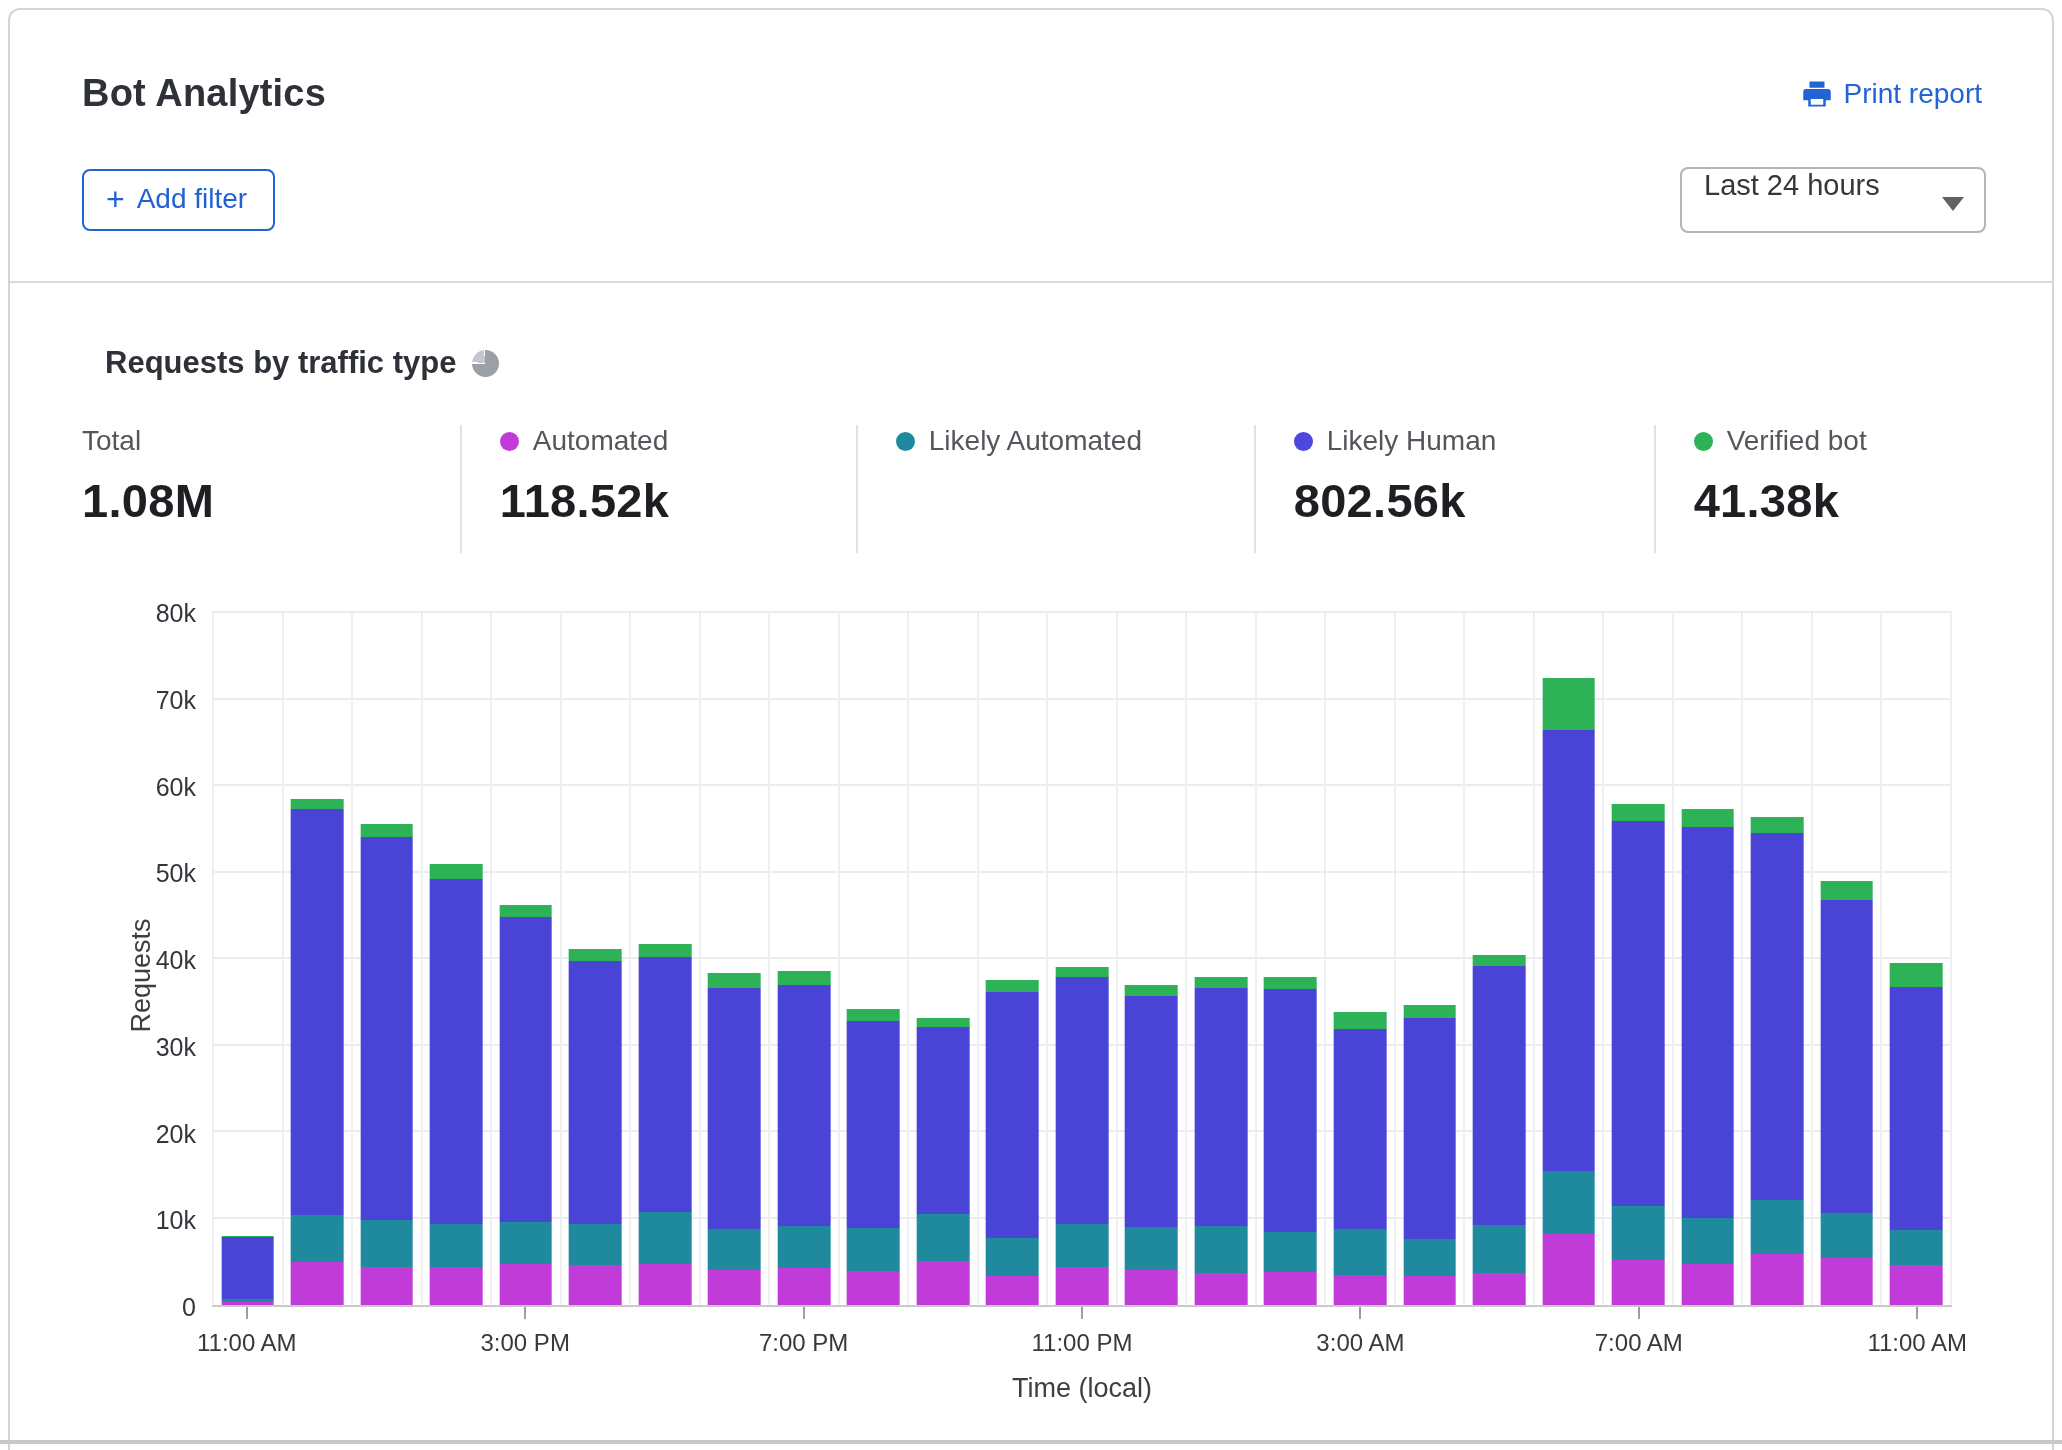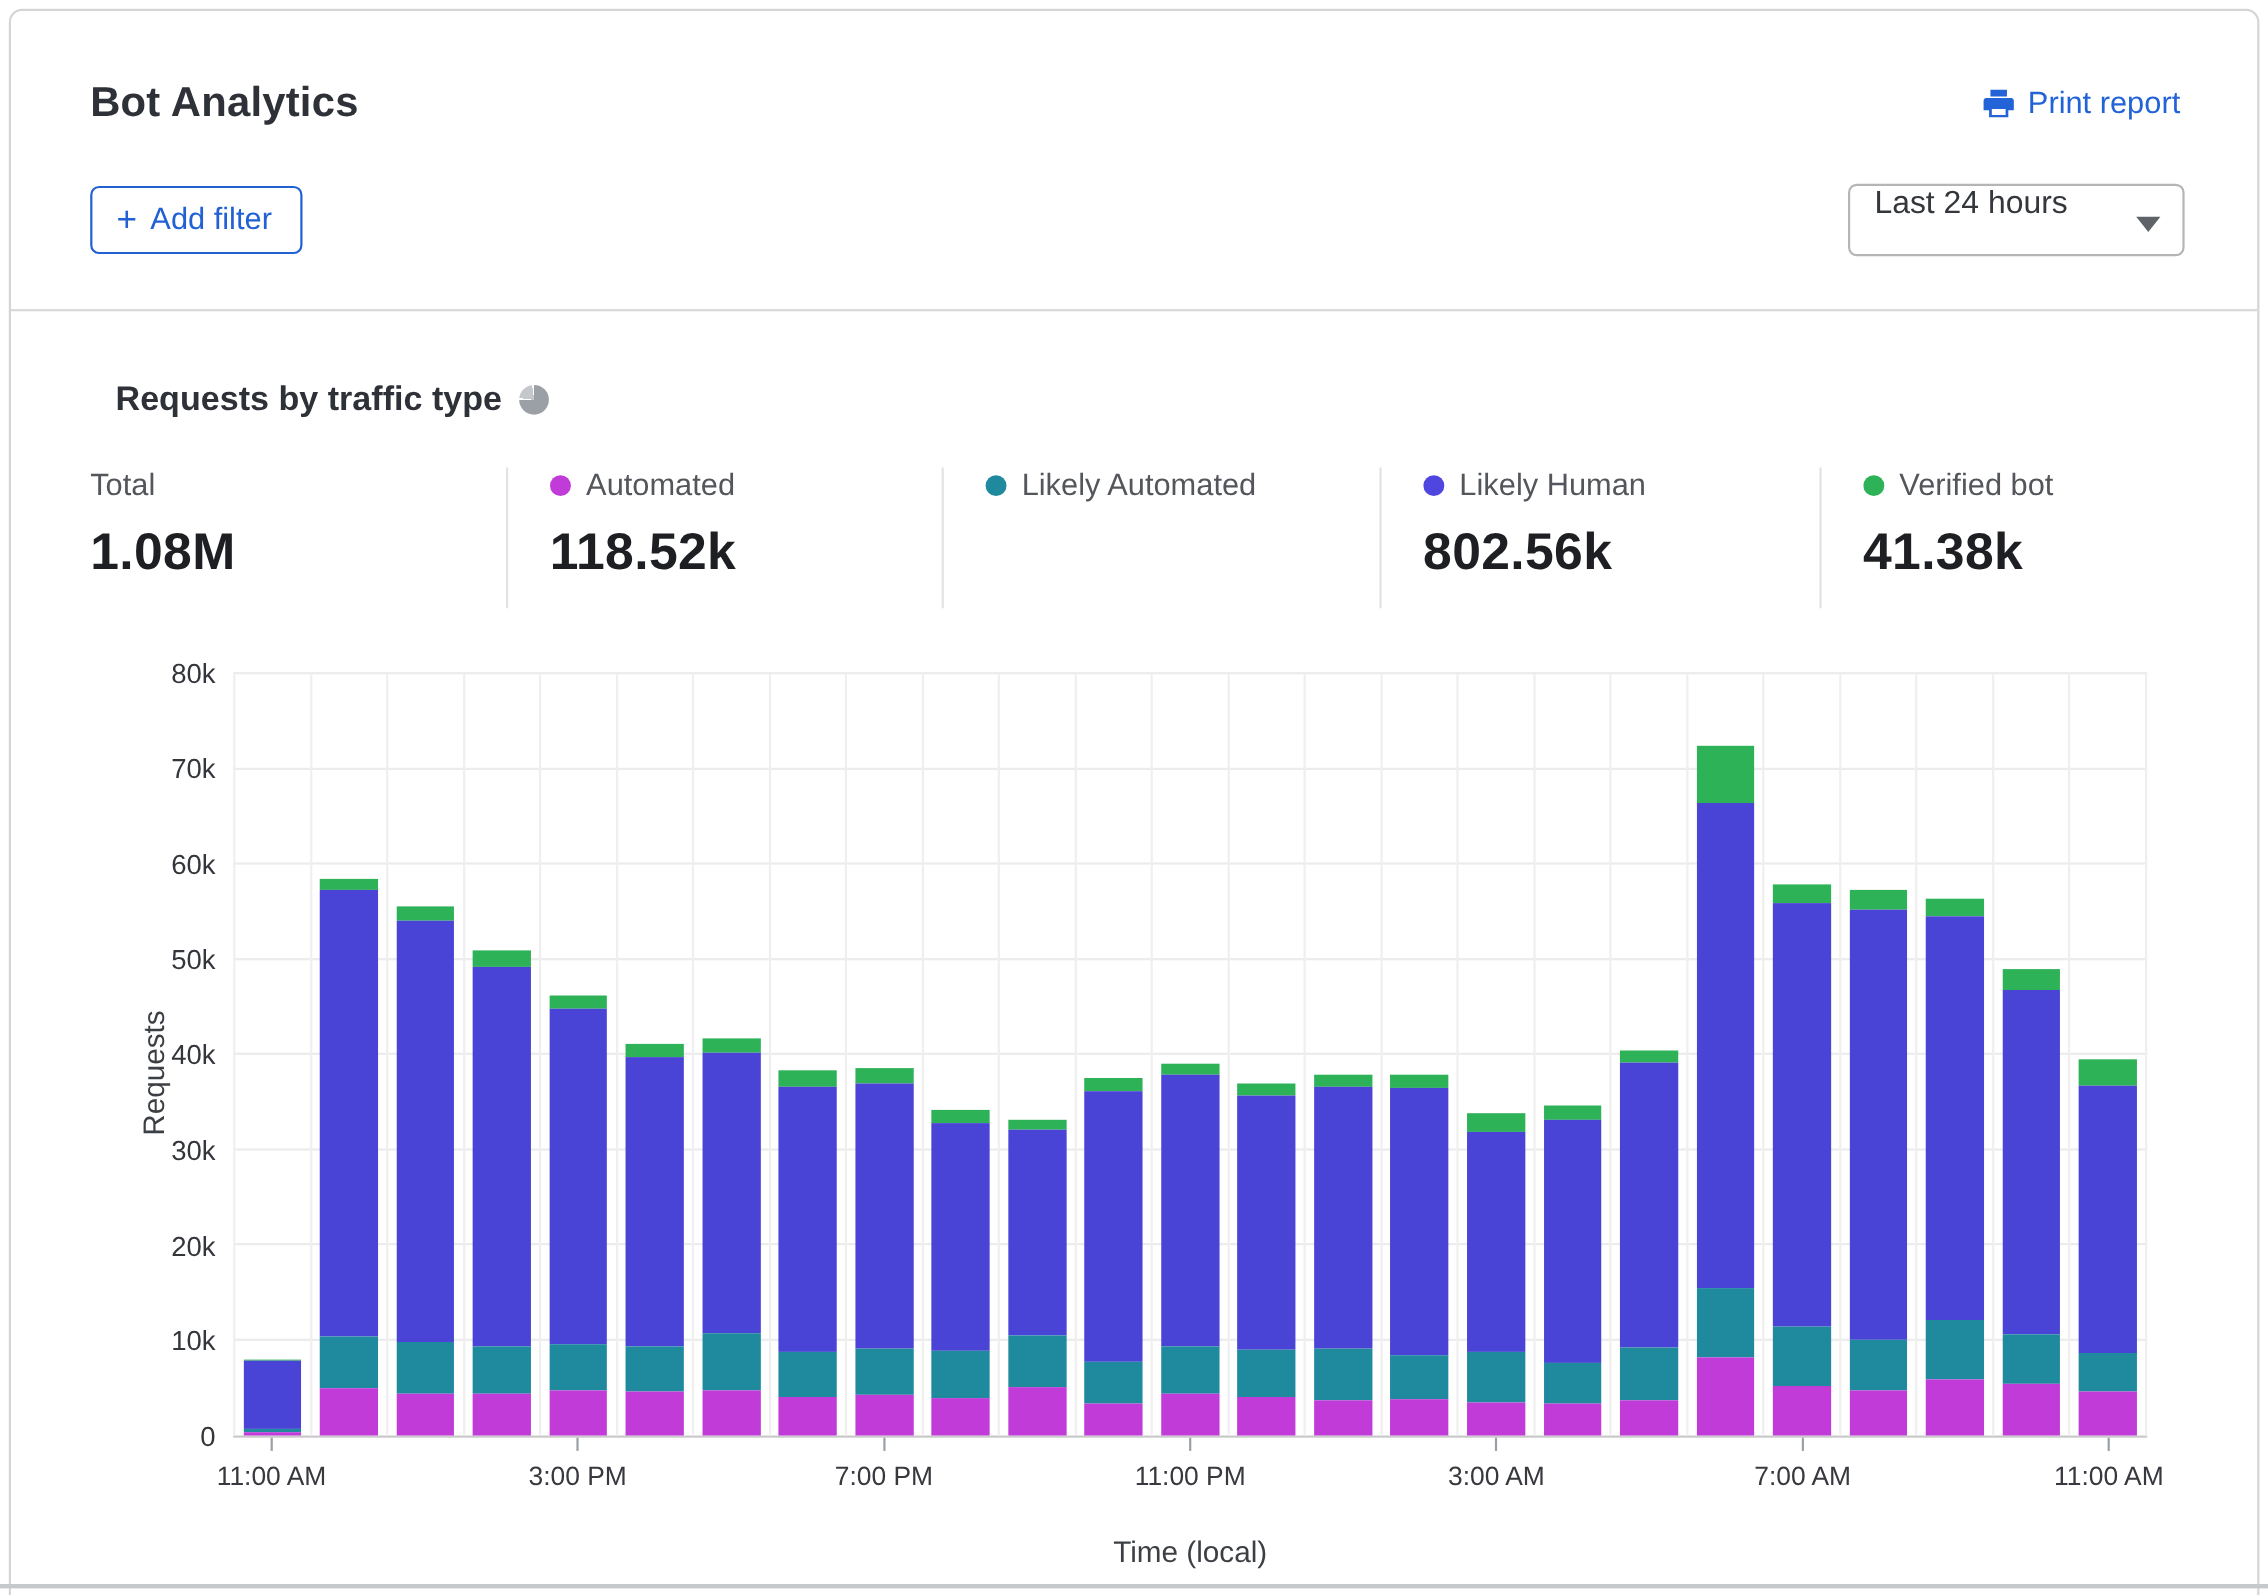--- a/index.html
+++ b/index.html
@@ -53,21 +53,21 @@
   .gridline-h { position:absolute; left:0; right:0; height:2px; background:#ececec; }
   .slots { position:absolute; inset:0; display:flex; }
   .slot { position:relative; flex:1; border-left:2px solid #efefef; }
   .slot:last-child { border-right:2px solid #efefef; }
   .bar { position:absolute; bottom:0; left:50%; transform:translateX(-50%); width:78%; height:100%;
          display:flex; flex-direction:column-reverse; }
   .seg { width:100%; }
   .x-axis { position:relative; height:110px; margin-left:130px; }
   .xtick-mark { position:absolute; top:0; width:2px; height:12px; background:#9aa0a6; transform:translateX(-1px); }
   .xtick-label { position:absolute; top:22px; transform:translateX(-50%); font-size:24px; color:#37393e; white-space:nowrap; }
-  .x-axis-title { position:absolute; top:89px; left:50%; transform:translateX(-50%); font-size:27px; color:#3c3f44; }
+  .x-axis-title { position:absolute; top:66px; left:50%; transform:translateX(-50%); font-size:27px; color:#3c3f44; }
 </style>
 </head>
 <body>
 
 <div class="card">
 
   <div class="hdr">
     <div class="title">Bot Analytics</div>
     <div class="links">
       <div class="lnk">

